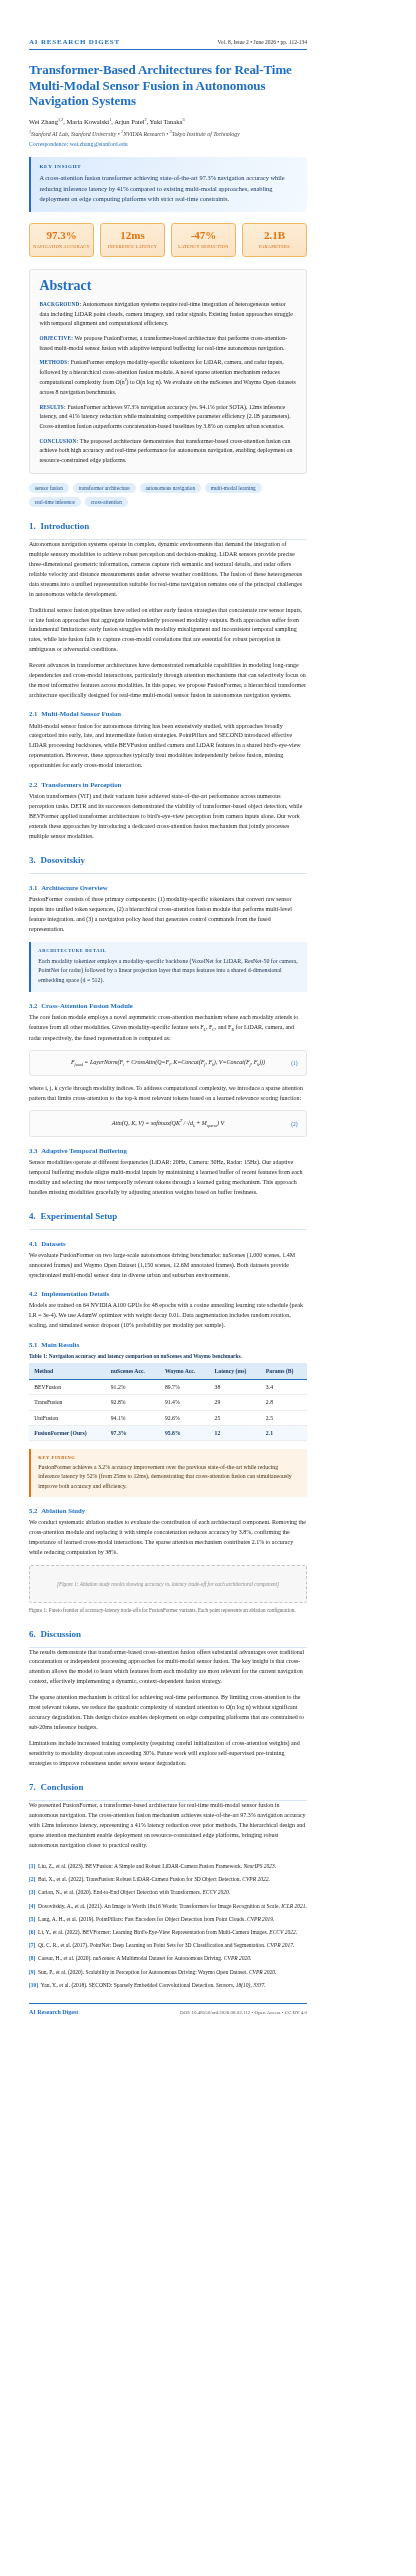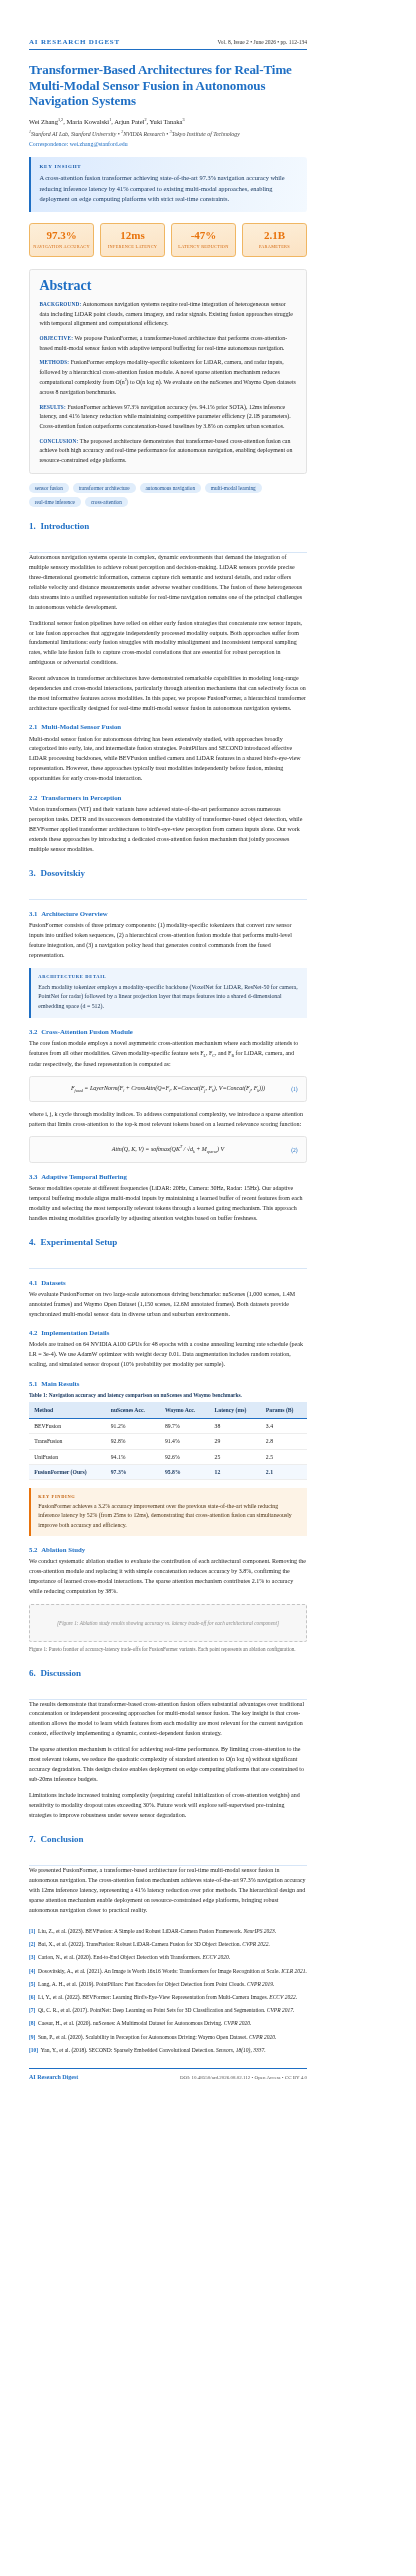--- a/index.html
+++ b/index.html
@@ -80,21 +80,21 @@
   
   .keywords { display:flex; flex-wrap: wrap; gap: 4.2px; margin-bottom: 13.6px; }
   .kw {
     background: #e0edfb; color: #1b4f8f; border-radius: 5.8px;
     padding: 2.1px 5.8px; font-size: 5.3px;
   }
 
   
   h2.sec {
     font-size: 9px; color: #1f6fc4; font-weight: bold;
-    margin: 13.6px 0 0 0; padding-bottom: 21px;
+    margin: 13.6px 0 0 0; padding-bottom: 8px;
     border-bottom: 0.5px solid #d7e6f7;
   }
   h2.sec .num { margin-right: 4.7px; }
   h3.sub {
     font-size: 6.8px; color: #1f6fc4; font-weight: bold; margin: 9.4px 0 4.2px 0;
   }
   h3.sub .num { margin-right: 3.7px; }
   p.body { font-size: 6px; line-height: 1.66; margin: 0 0 5.8px 0; }
 
   

